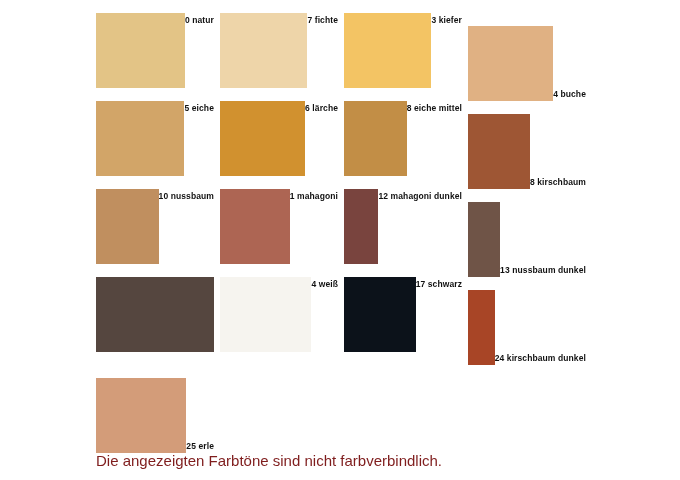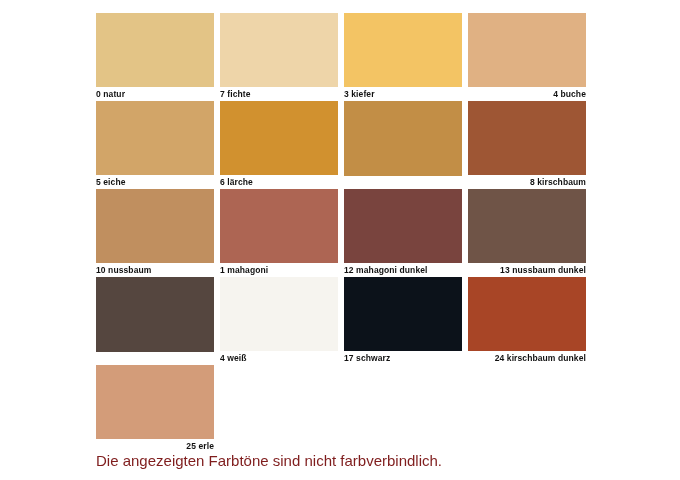--- a/index.html
+++ b/index.html
@@ -35,21 +35,20 @@
   .swatch-row {
     display: flex;
     flex-direction: row;
     height: 88px;
   }
 
   .swatch-cell {
     width: 118px;
     margin-right: 6px;
     display: flex;
-    flex-direction: column;
   }
 
   .swatch-cell:last-child {
     margin-right: 0;
     align-items: flex-end;
   }
 
   .swatch-chip {
     width: 118px;
     height: 75px;
@@ -108,20 +107,21 @@
         <div class="swatch-cell">
           <div class="swatch-chip" style="background: rgb(210, 165, 104);"></div>
           <div class="swatch-label">5 eiche</div>
         </div>
         <div class="swatch-cell">
           <div class="swatch-chip" style="background: rgb(209, 145, 47);"></div>
           <div class="swatch-label">6 lärche</div>
         </div>
         <div class="swatch-cell">
           <div class="swatch-chip" style="background: rgb(194, 142, 70);"></div>
+          <div class="swatch-label">8 eiche mittel</div>
         </div>
         <div class="swatch-cell">
           <div class="swatch-chip" style="background: rgb(158, 86, 52);"></div>
           <div class="swatch-label">8 kirschbaum</div>
         </div>
       </div>
       <div class="swatch-row">
         <div class="swatch-cell">
           <div class="swatch-chip" style="background: rgb(192, 143, 95);"></div>
           <div class="swatch-label">10 nussbaum</div>

